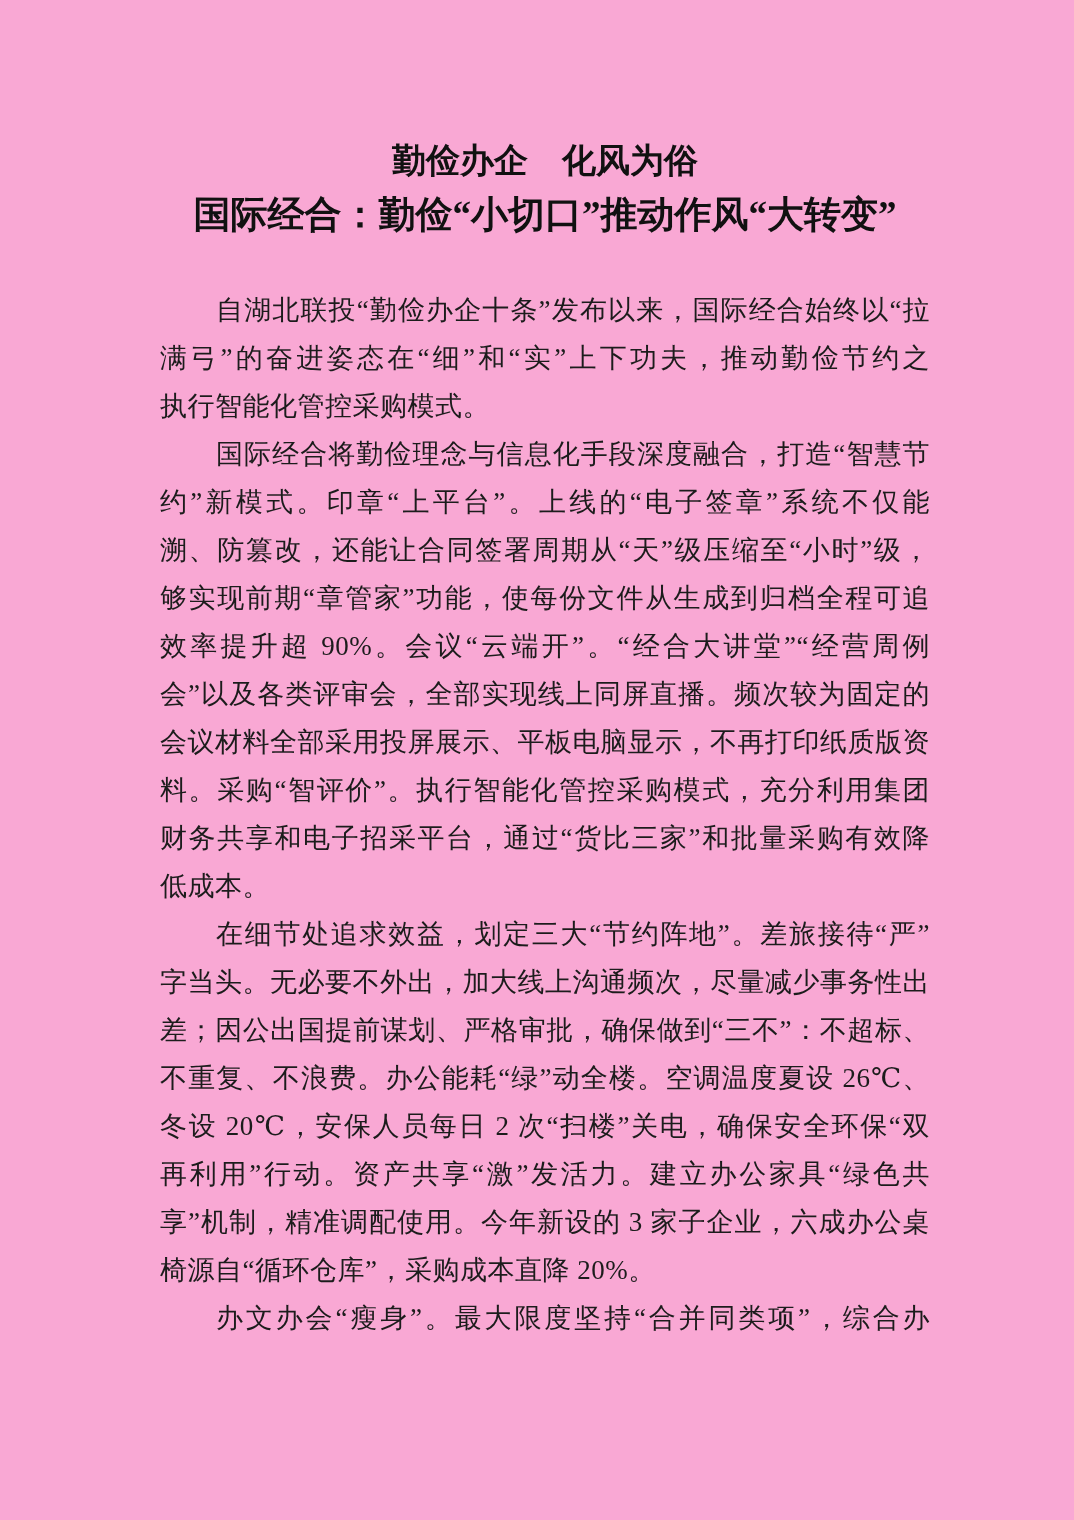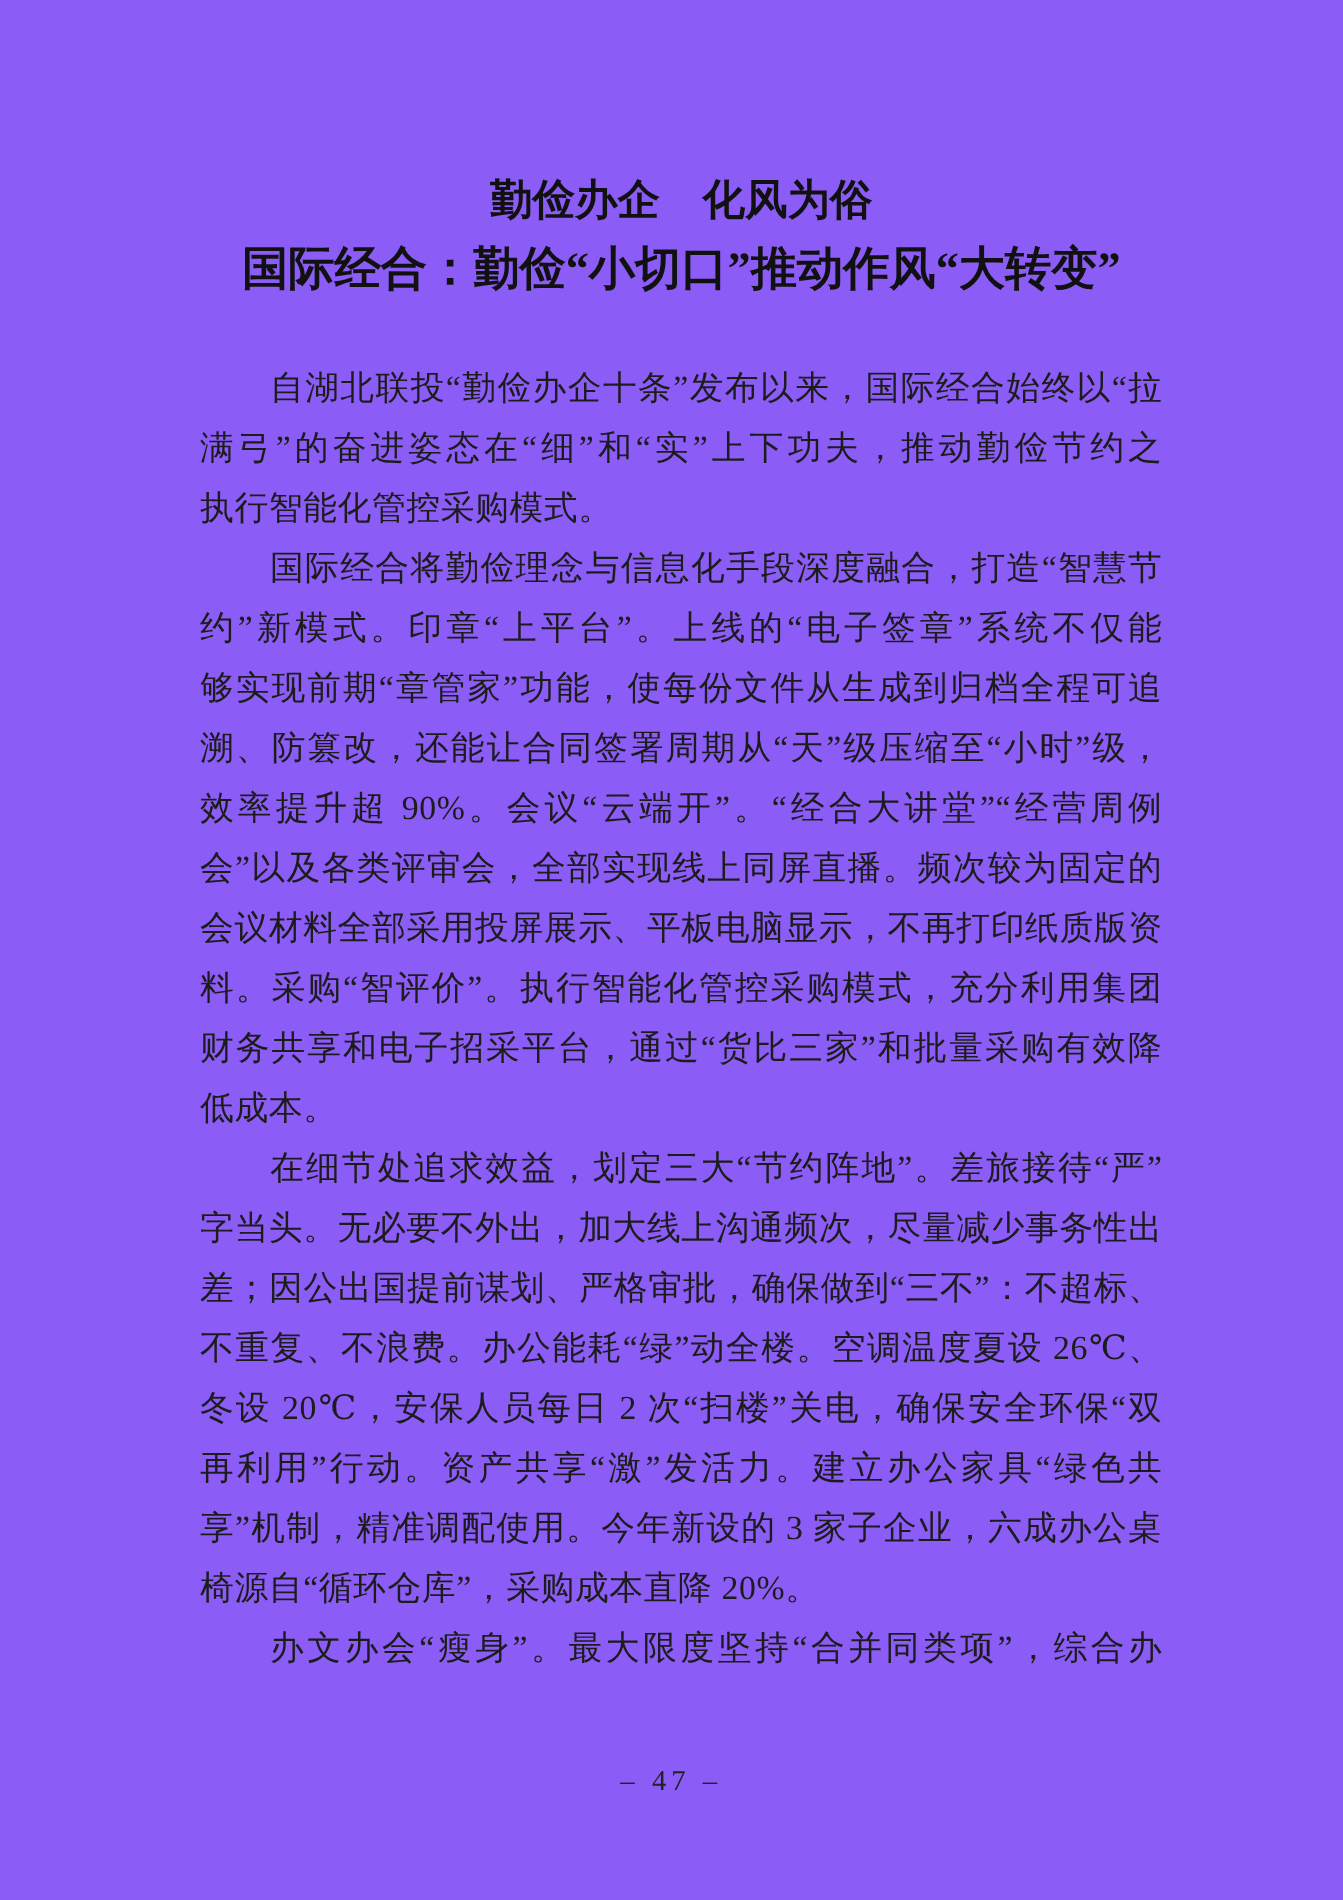--- a/index.html
+++ b/index.html
@@ -4,21 +4,21 @@
 <style>
   html, body {
     margin: 0;
     padding: 0;
     background: #ffffff;
   }
   .page {
     position: relative;
     width: 1074px;
     height: 1520px;
-    background: #8b5cf6;
+    background: #f9a8d4;
     overflow: hidden;
     font-family: "Liberation Serif", "DejaVu Serif", serif;
     color: #1c1c1c;
   }
   .content {
     position: absolute;
     left: 160px;
     top: 0;
     width: 770px;
   }
@@ -90,22 +90,22 @@
 
       <div class="para">
         <div class="bl fi">自湖北联投“勤俭办企十条”发布以来，国际经合始终以“拉</div>
         <div class="bl">满弓”的奋进姿态在“细”和“实”上下功夫，推动勤俭节约之</div>
         <div class="bl pl">执行智能化管控采购模式。</div>
       </div>
 
       <div class="para">
         <div class="bl fi">国际经合将勤俭理念与信息化手段深度融合，打造“智慧节</div>
         <div class="bl">约”新模式。印章“上平台”。上线的“电子签章”系统不仅能</div>
+        <div class="bl">溯、防篡改，还能让合同签署周期从“天”级压缩至“小时”级，</div>
         <div class="bl">够实现前期“章管家”功能，使每份文件从生成到归档全程可追</div>
-        <div class="bl">溯、防篡改，还能让合同签署周期从“天”级压缩至“小时”级，</div>
         <div class="bl">效率提升超 90%。会议“云端开”。“经合大讲堂”“经营周例</div>
         <div class="bl">会”以及各类评审会，全部实现线上同屏直播。频次较为固定的</div>
         <div class="bl">会议材料全部采用投屏展示、平板电脑显示，不再打印纸质版资</div>
         <div class="bl">料。采购“智评价”。执行智能化管控采购模式，充分利用集团</div>
         <div class="bl">财务共享和电子招采平台，通过“货比三家”和批量采购有效降</div>
         <div class="bl pl">低成本。</div>
       </div>
 
       <div class="para">
         <div class="bl fi">在细节处追求效益，划定三大“节约阵地”。差旅接待“严”</div>
@@ -118,14 +118,13 @@
         <div class="bl pl">椅源自“循环仓库”，采购成本直降 20%。</div>
       </div>
 
       <div class="para">
         <div class="bl fi">办文办会“瘦身”。最大限度坚持“合并同类项”，综合办</div>
       </div>
 
     </div>
   </div>
 
-  <div class="page-number">– 47 –</div>
 </div>
 
 </body></html>

